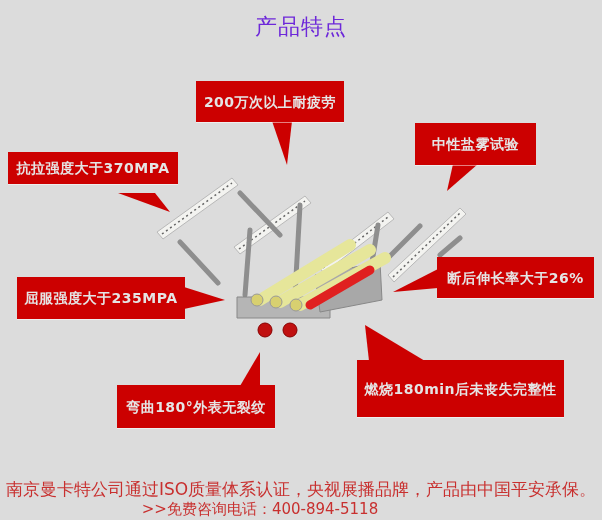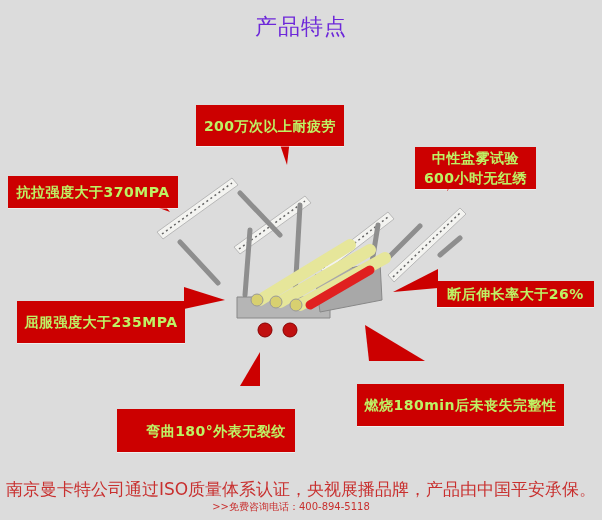--- a/index.html
+++ b/index.html
@@ -7,36 +7,35 @@
     width:602px; height:520px; overflow:hidden;
     background:#dcdcdc;
     font-family:"DejaVu Sans","Liberation Sans",sans-serif;
     position:relative;
   }
   .title {
     position:absolute; left:0; top:12px; width:602px; text-align:center;
     font-size:22px; color:#6d28d9; letter-spacing:1px; font-weight:normal;
   }
   .callout {
-    position:absolute; background:#cc0000; color:#bef264;
+    position:absolute; background:#cc0000; color:#e5e5e5;
     font-size:14px; font-weight:bold; letter-spacing:0.5px;
     display:flex; align-items:center; justify-content:center; text-align:center;
     line-height:20px; white-space:nowrap;
     box-shadow:0 1px 0 rgba(255,255,255,0.5);
-    margin-top:24px;
   }
   .callout.two-line { flex-direction:column; }
   svg.tails { position:absolute; left:0; top:0; }
   .footer1 {
     position:absolute; left:0; top:478px; width:602px; text-align:center;
     font-size:17px; color:#c8302f;
   }
   .footer2 {
     position:absolute; left:0; top:500px; width:520px; text-align:center;
-    font-size:10px; color:#c8302f;padding-left:31px;
+    font-size:15px; color:#c8302f;
   }
   .product { position:absolute; left:0; top:0; }
 </style>
 </head>
 <body>
 
 <div class="title">产品特点</div>
 
 <svg class="product" width="602" height="520">
 
@@ -92,37 +91,36 @@
   <polygon points="369,361 425,361 365,325" fill="#cc0000"></polygon>
   <polygon points="240,386 260,386 260,352" fill="#cc0000"></polygon>
 </svg>
 
 <div class="callout" style="left:196px;top:81px;width:148px;height:41px;">
   <span>200万次以上耐疲劳</span>
 </div>
 
 <div class="callout two-line" style="left:415px;top:123px;width:121px;height:42px;">
   <span>中性盐雾试验</span>
-  <span>600小时无红绣</span>
 </div>
 
 <div class="callout" style="left:8px;top:152px;width:170px;height:32px;">
   <span>抗拉强度大于370MPA</span>
 </div>
 
 <div class="callout" style="left:17px;top:277px;width:168px;height:42px;text-align:center;">
   <span>屈服强度大于235MPA</span>
 </div>
 
-<div class="callout" style="left:437px;top:257px;width:157px;height:26px;">
+<div class="callout" style="left:437px;top:257px;width:157px;height:41px;">
   <span>断后伸长率大于26%</span>
 </div>
 
-<div class="callout" style="left:357px;top:360px;width:207px;height:42px;text-align:center;">
+<div class="callout" style="left:357px;top:360px;width:207px;height:57px;text-align:center;">
   <span>燃烧180min后未丧失完整性</span>
 </div>
 
-<div class="callout" style="left:117px;top:385px;width:158px;height:43px;padding-left:20px;">
+<div class="callout" style="left:117px;top:385px;width:158px;height:43px;">
   <span>弯曲180°外表无裂纹</span>
 </div>
 
 <div class="footer1">南京曼卡特公司通过ISO质量体系认证，央视展播品牌，产品由中国平安承保。</div>
 <div class="footer2">&gt;&gt;免费咨询电话：400-894-5118</div>
 
 </body></html>

